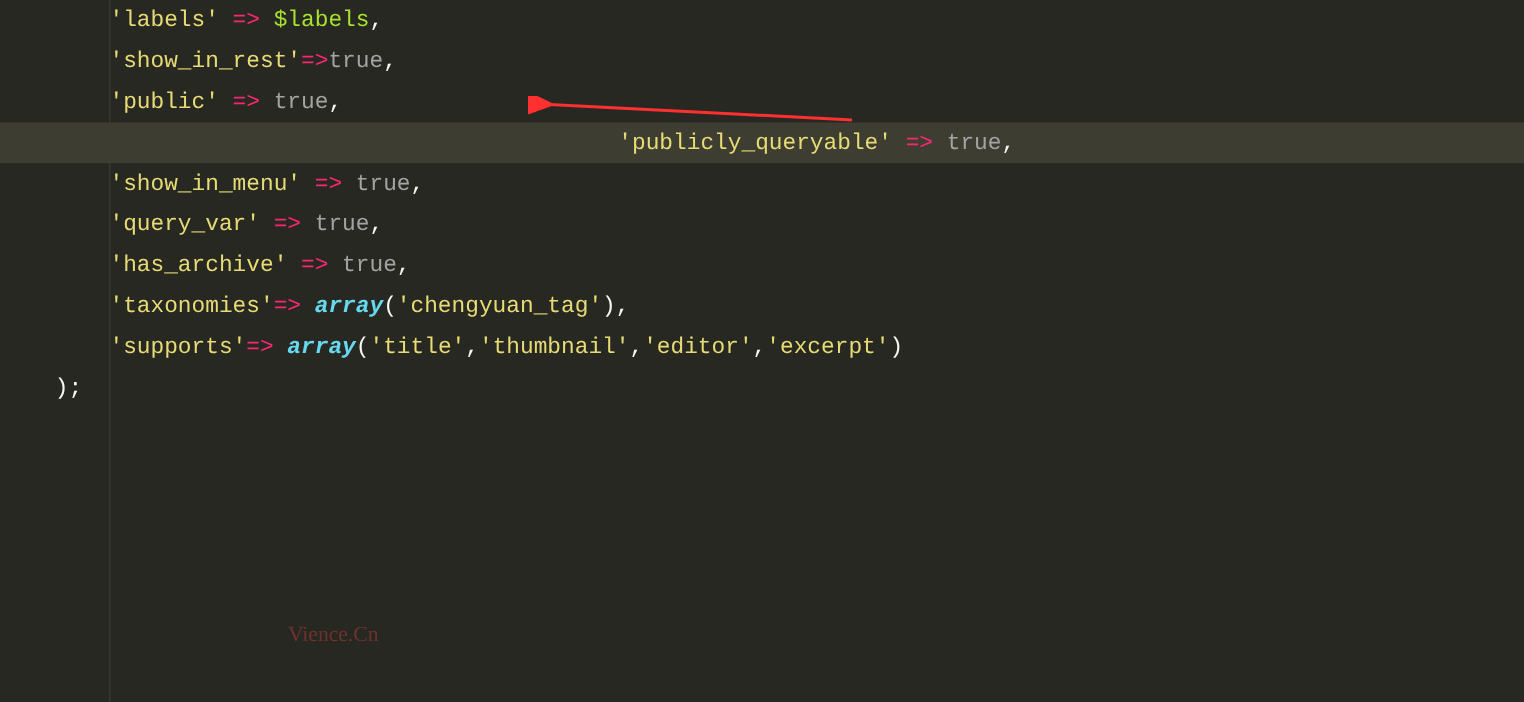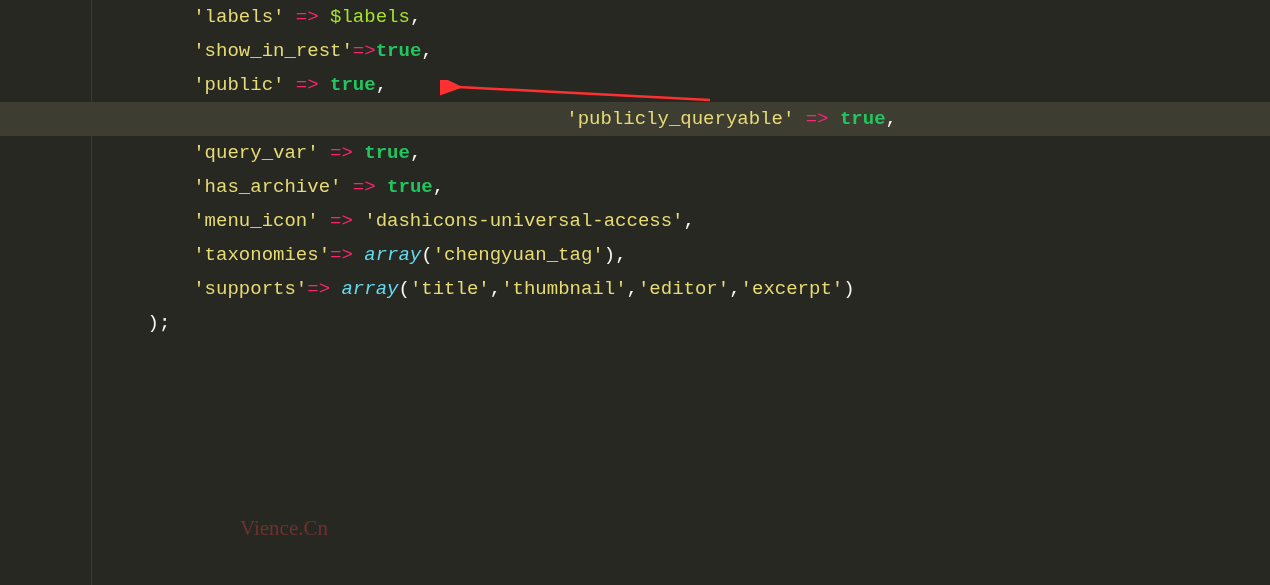--- a/index.html
+++ b/index.html
@@ -12,21 +12,20 @@
       font-family: 'Consolas', 'Monaco', 'Courier New', monospace;
       font-size: 19px;
       line-height: 34px;
       color: #f8f8f2;
       width: 1270px;
       height: 585px;
       overflow: hidden;
       position: relative;
     }
     .editor {
-      padding-left: 102px;
       padding-top: 0px;
       position: relative;
     }
     .gutter {
       position: absolute;
       left: 0;
       top: 0;
       width: 92px;
       height: 100%;
       border-right: 1px solid #3e3d32;
@@ -41,56 +40,56 @@
       padding-left: 102px;
       width: calc(100% + 102px);
       text-align: center;
     }
     .indent {
       display: inline-block;
     }
     .string { color: #e6db74; }
     .operator { color: #f92672; }
     .variable { color: #a6e22e; }
-    .keyword { color: #22c55e; font-weight: bold; }
+    .keyword { color: #a3a3a3; }
     .number { color: #ae81ff; }
     .punct { color: #f8f8f2; }
-    .func { color: #66d9ef; font-style: italic; }
+    .func { color: #66d9ef; font-style: italic; font-weight: bold; }
     .paren { color: #f8f8f2; }
     
     .arrow-annotation {
       position: absolute;
       top: 80px;
       left: 440px;
       pointer-events: none;
     }
     
     .watermark {
       position: absolute;
       bottom: 40px;
       left: 240px;
       color: rgba(200, 60, 60, 0.45);
-      font-size: 21px;
+      font-size: 18px;
       font-family: serif;
       pointer-events: none;
     }
   </style>
 </head>
 <body>
 
 <div class="gutter"></div>
 
 <div class="editor" id="editor-lines">
 <div class="line"><span class="indent">        </span><span class="string">'labels'</span><span class="punct"> </span><span class="operator">=&gt;</span><span class="punct"> </span><span class="variable">$labels</span><span class="punct">,</span></div>
     <div class="line"><span class="indent">        </span><span class="string">'show_in_rest'</span><span class="operator">=&gt;</span><span class="keyword">true</span><span class="punct">,</span></div>
     <div class="line"><span class="indent">        </span><span class="string">'public'</span><span class="punct"> </span><span class="operator">=&gt;</span><span class="punct"> </span><span class="keyword">true</span><span class="punct">,</span></div>
     <div class="line highlighted"><span class="indent">        </span><span class="string">'publicly_queryable'</span><span class="punct"> </span><span class="operator">=&gt;</span><span class="punct"> </span><span class="keyword">true</span><span class="punct">,</span></div>
+    <div class="line"><span class="indent">        </span><span class="string">'show_in_menu'</span><span class="punct"> </span><span class="operator">=&gt;</span><span class="punct"> </span><span class="keyword">true</span><span class="punct">,</span></div>
     <div class="line"><span class="indent">        </span><span class="string">'query_var'</span><span class="punct"> </span><span class="operator">=&gt;</span><span class="punct"> </span><span class="keyword">true</span><span class="punct">,</span></div>
     <div class="line"><span class="indent">        </span><span class="string">'has_archive'</span><span class="punct"> </span><span class="operator">=&gt;</span><span class="punct"> </span><span class="keyword">true</span><span class="punct">,</span></div>
-    <div class="line"><span class="indent">        </span><span class="string">'menu_icon'</span><span class="punct"> </span><span class="operator">=&gt;</span><span class="punct"> </span><span class="string">'dashicons-universal-access'</span><span class="punct">,</span></div>
     <div class="line"><span class="indent">        </span><span class="string">'taxonomies'</span><span class="operator">=&gt;</span><span class="punct"> </span><span class="func">array</span><span class="paren">(</span><span class="string">'chengyuan_tag'</span><span class="paren">)</span><span class="punct">,</span></div>
     <div class="line"><span class="indent">        </span><span class="string">'supports'</span><span class="operator">=&gt;</span><span class="punct"> </span><span class="func">array</span><span class="paren">(</span><span class="string">'title'</span><span class="punct">,</span><span class="string">'thumbnail'</span><span class="punct">,</span><span class="string">'editor'</span><span class="punct">,</span><span class="string">'excerpt'</span><span class="paren">)</span></div>
     <div class="line"><span class="indent">    </span><span class="paren">)</span><span class="punct">;</span></div>
   </div>
 
 <svg class="arrow-annotation" width="280" height="30">
   <defs>
     <marker id="arrowhead" markerWidth="12" markerHeight="10" refX="2" refY="5" orient="auto">
       <polygon points="12 0, 0 5, 12 10" fill="#ff3030"></polygon>
     </marker>

